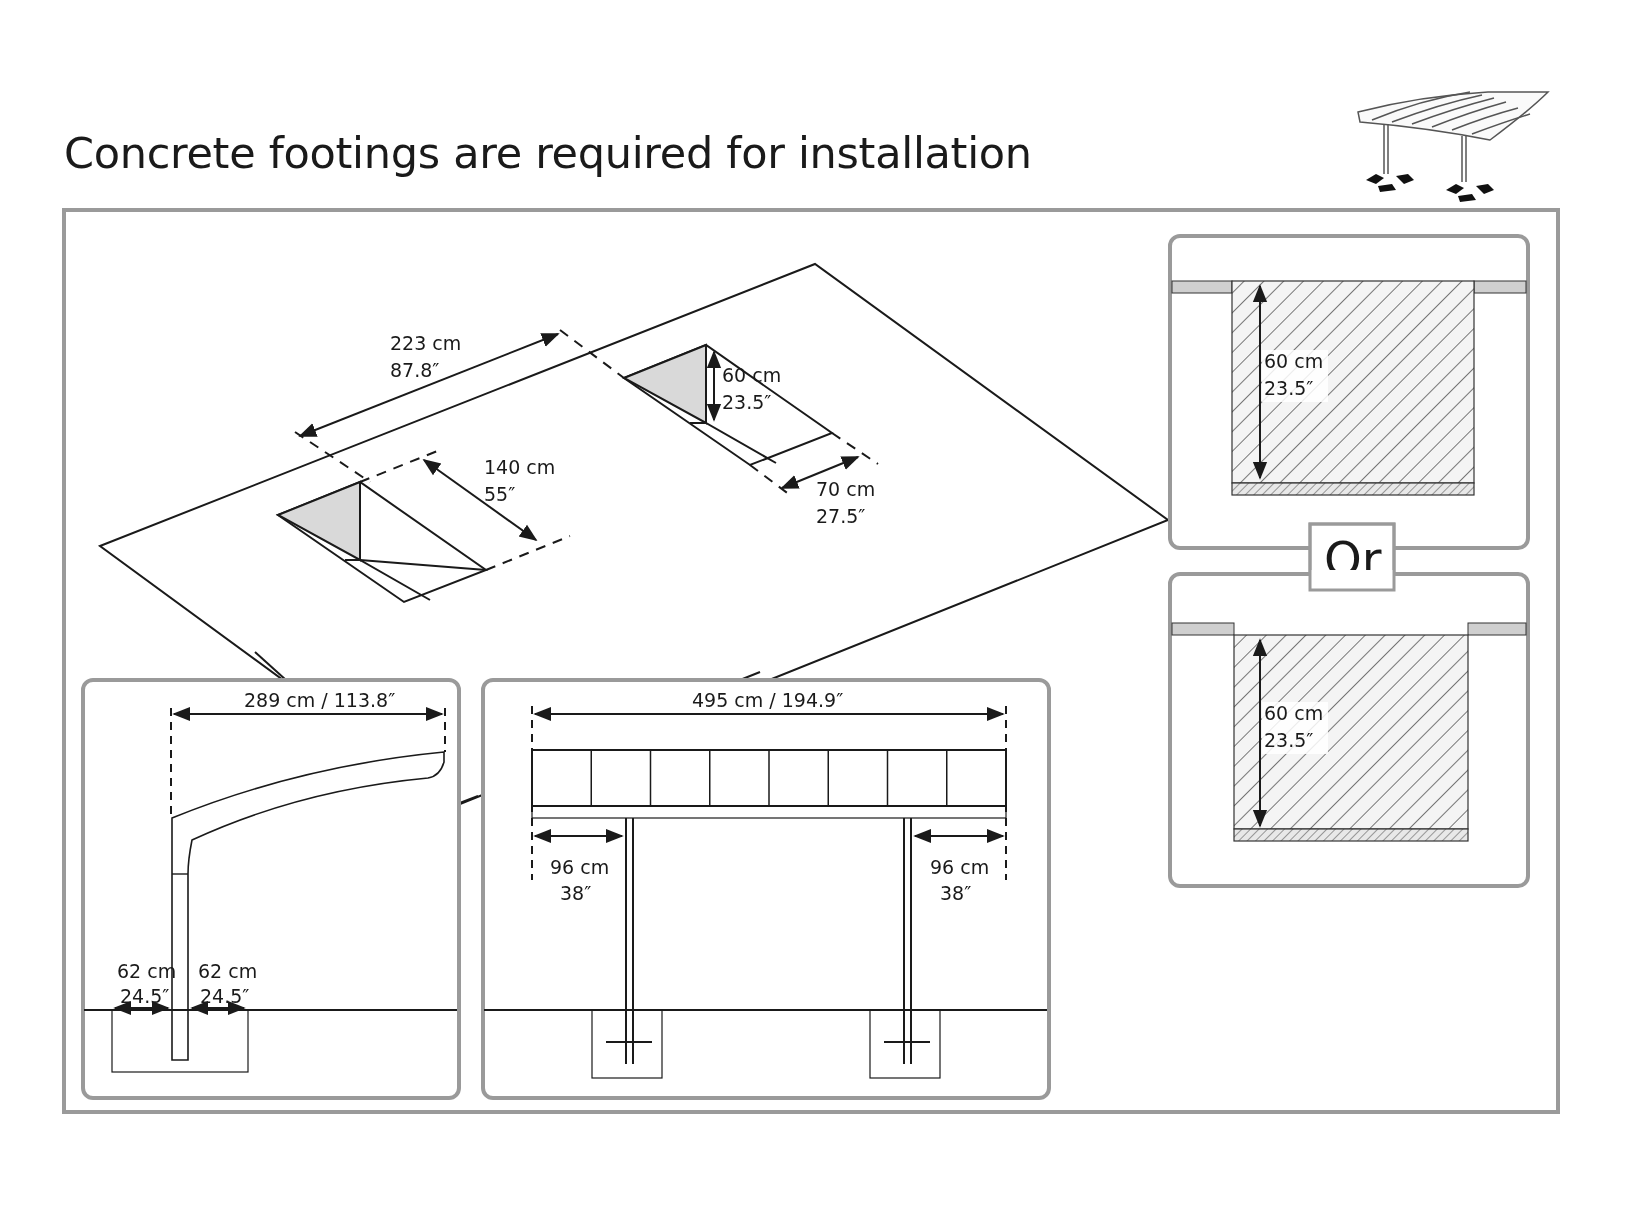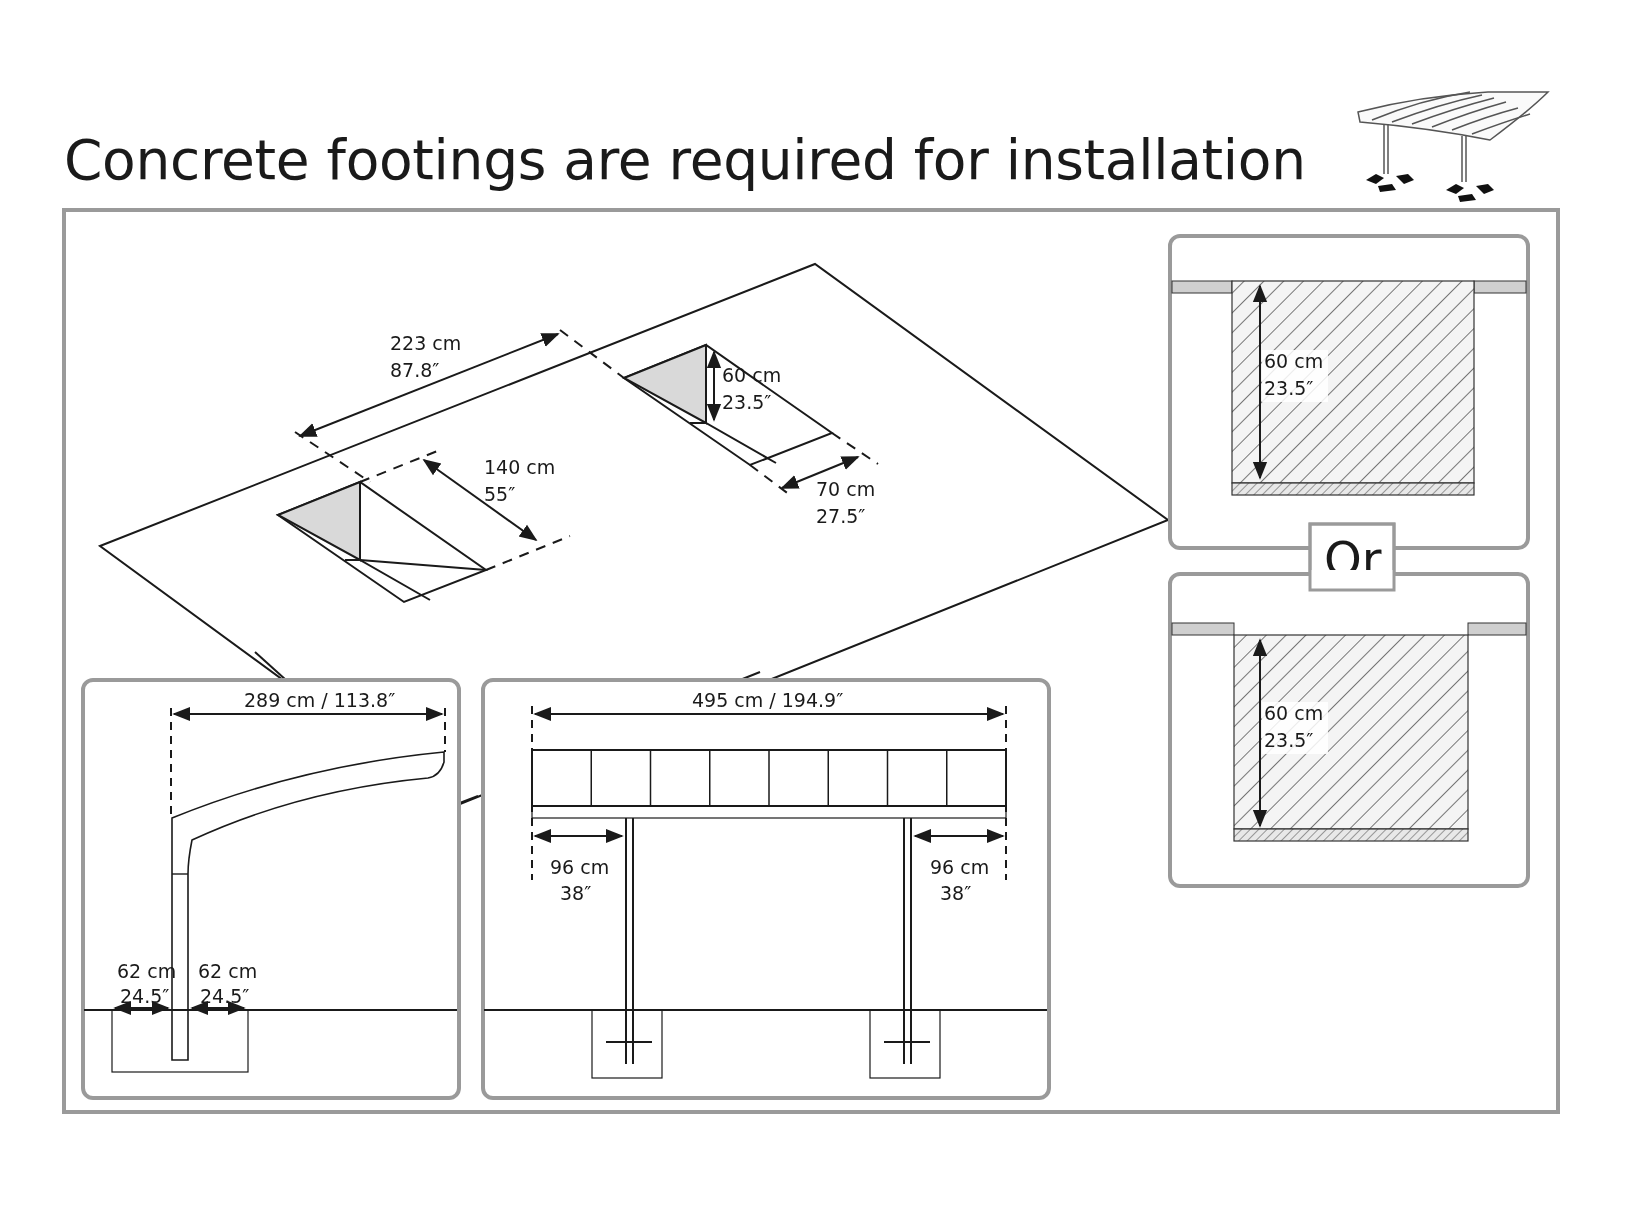--- a/index.html
+++ b/index.html
@@ -1,17 +1,17 @@
 <!DOCTYPE html>
 <html><head>
 <meta charset="utf-8">
 <style>
   html, body { margin:0; padding:0; background:#ffffff; }
   body { width:1628px; height:1210px; position:relative; overflow:hidden; font-family:"DejaVu Sans", sans-serif; }
-  #title { position:absolute; left:64px; top:128px; font-size:55px; color:#1a1a1a; letter-spacing:-0.3px; white-space:nowrap; }
+  #title { position:absolute; left:64px; top:128px; font-size:43px; color:#1a1a1a; letter-spacing:-0.3px; white-space:nowrap; }
   svg { position:absolute; left:0; top:0; }
   .lbl { font-family:"DejaVu Sans", sans-serif; font-size:19px; fill:#1a1a1a; }
   .or { font-family:"DejaVu Sans", sans-serif; font-size:48px; fill:#1a1a1a; }
 </style>
 </head>
 <body>
 
 <div id="title">Concrete footings are required for installation</div>
 
 <svg width="1628" height="1210" viewBox="0 0 1628 1210">

